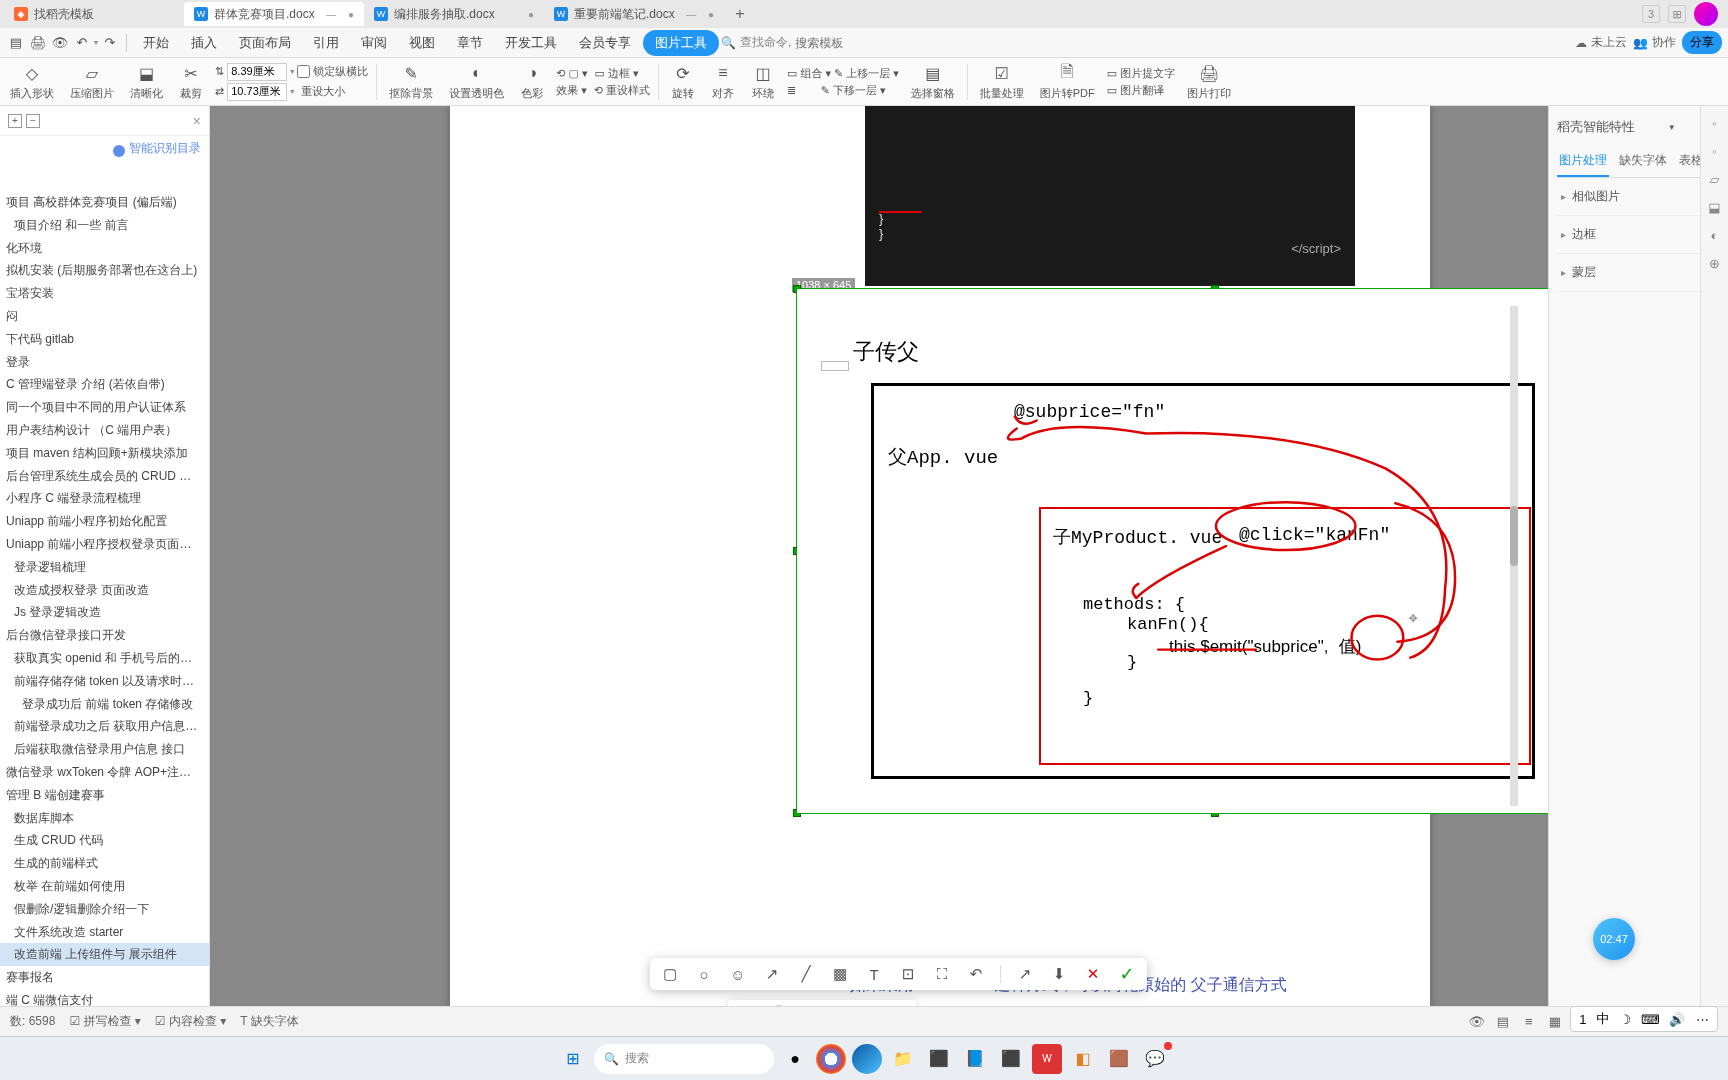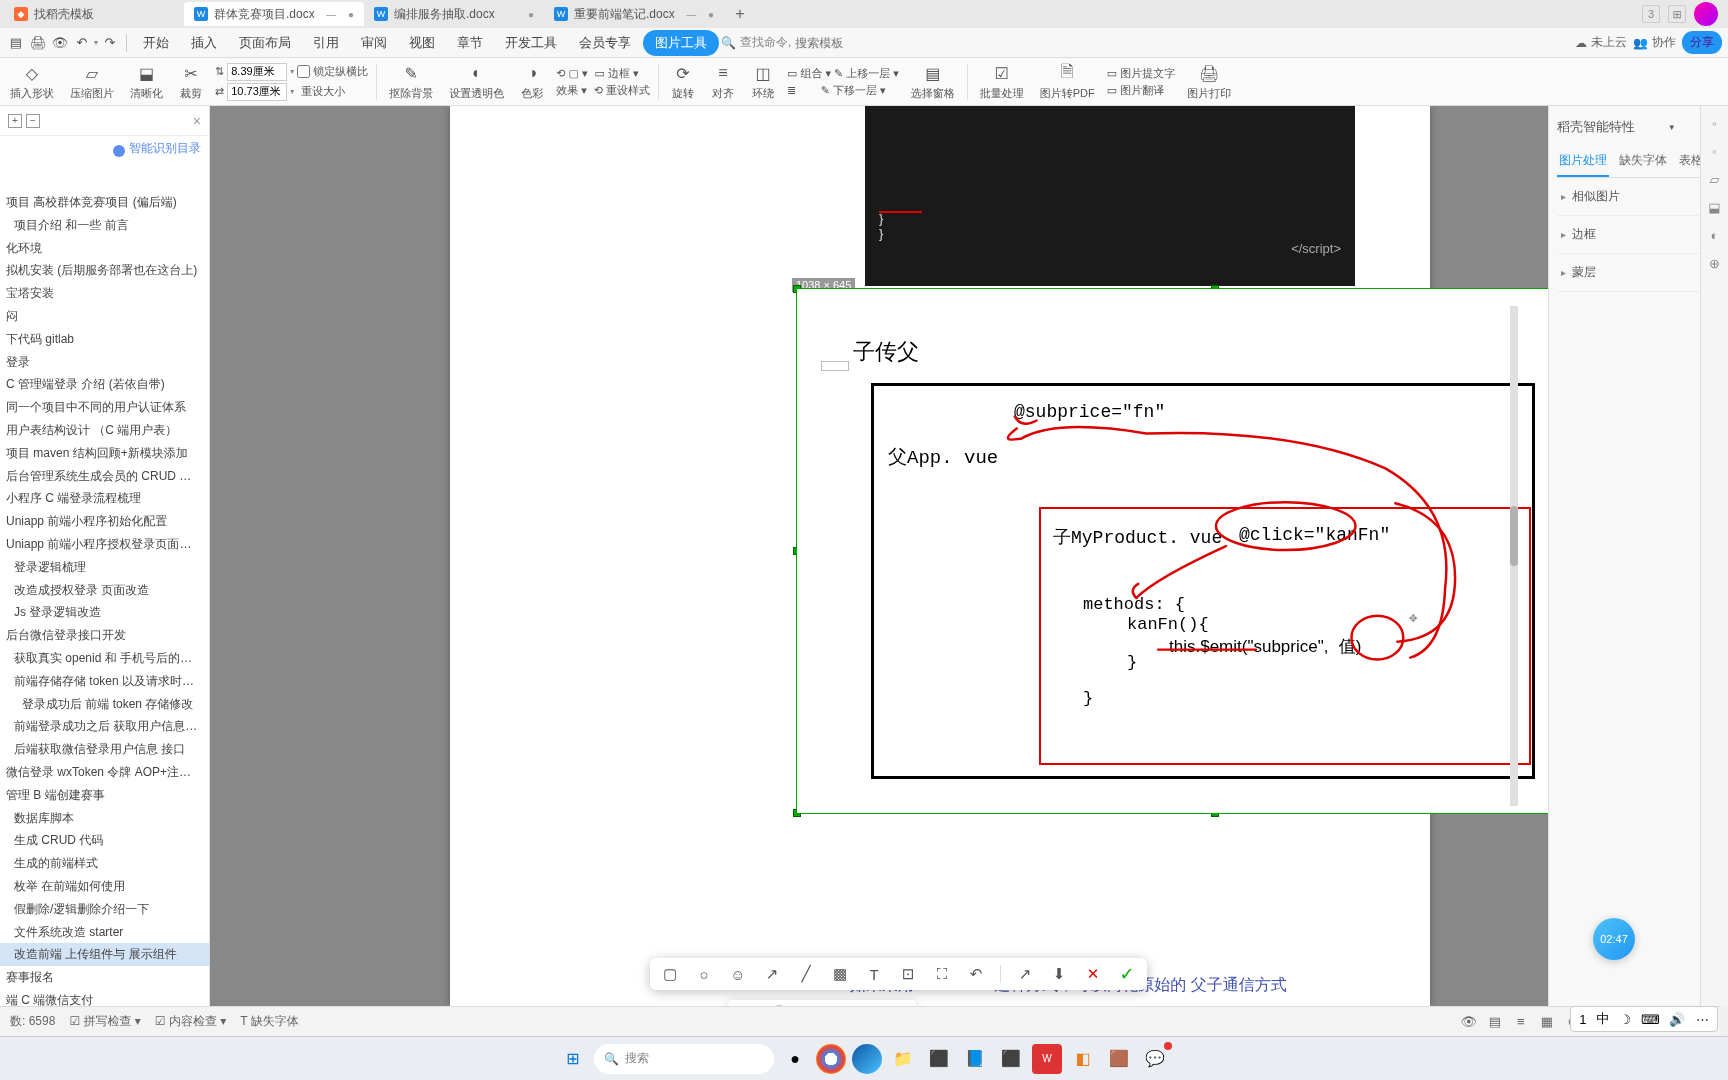--- a/index.html
+++ b/index.html
@@ -20,21 +20,21 @@
 
 .menubar{height:30px;background:#f7f7f7;border-bottom:1px solid #ddd;display:flex;align-items:center;padding:0 6px;gap:2px;}
 .menu-icon{width:20px;height:20px;display:flex;align-items:center;justify-content:center;font-size:13px;color:#555;}
 .menu-sep{width:1px;height:18px;background:#ccc;margin:0 4px;}
 .menu-item{padding:0 10px;font-size:13px;color:#444;height:100%;display:flex;align-items:center;}
 .menu-item.highlight{background:#2196f3;color:#fff;border-radius:14px;padding:4px 12px;height:auto;}
 .menubar-right{margin-left:auto;display:flex;gap:6px;align-items:center;}
 .searchbox{display:flex;align-items:center;gap:4px;font-size:12px;color:#888;}
 .searchbox input{border:none;background:transparent;font-size:12px;width:70px;}
 .cloud-info{font-size:12px;color:#666;display:flex;align-items:center;gap:4px;}
-.sharebtn{background:#2196f3;color:#4c1d95;padding:3px 8px;font-size:12px;border-radius:11px;}
+.sharebtn{background:#2196f3;color:#000000;padding:3px 8px;font-size:12px;border-radius:11px;}
 
 
 .ribbon{height:48px;background:#fafafa;border-bottom:1px solid #ddd;display:flex;align-items:center;padding:0 6px;gap:8px;}
 .ribbon-group{display:flex;flex-direction:column;align-items:center;justify-content:center;gap:2px;padding:0 4px;}
 .ribbon-icon{width:24px;height:22px;display:flex;align-items:center;justify-content:center;font-size:16px;color:#555;}
 .ribbon-label{font-size:11px;color:#555;white-space:nowrap;}
 .ribbon-sep{width:1px;height:36px;background:#ddd;}
 .ribbon-input{width:60px;height:18px;font-size:11px;border:1px solid #ccc;padding:0 3px;}
 .ribbon-stack{display:flex;flex-direction:column;gap:2px;}
 .ribbon-stack-row{display:flex;align-items:center;gap:3px;font-size:11px;color:#555;}
@@ -109,21 +109,21 @@
 
 
 .palette{position:absolute;left:728px;bottom:52px;background:#fff;border-radius:4px;box-shadow:0 2px 10px rgba(0,0,0,0.2);padding:5px 8px;display:flex;gap:6px;align-items:center;}
 .swatch{width:14px;height:14px;border-radius:50%;}
 .swatch.ring{border:2px solid #d00;background:#fff;border-radius:2px;width:14px;height:14px;}
 
 
 .belowtext{position:absolute;left:400px;bottom:10px;font-size:16px;color:#4050b0;font-weight:500;}
 
 
-.statusbar{position:absolute;bottom:44px;left:0;right:8px;height:30px;background:#f3f3f3;border-top:1px solid #ddd;display:flex;align-items:center;padding:0 10px;gap:14px;font-size:12px;color:#666;margin-top:8px;}
+.statusbar{position:absolute;bottom:44px;left:0;right:0;height:30px;background:#f3f3f3;border-top:1px solid #ddd;display:flex;align-items:center;padding:0 10px;gap:14px;font-size:12px;color:#666;margin-top:8px;}
 .statusbar-right{margin-left:auto;display:flex;gap:8px;align-items:center;}
 .sb-icon{width:18px;height:18px;display:flex;align-items:center;justify-content:center;font-size:13px;color:#666;}
 .zoombox{border:1px solid #ccc;padding:1px 6px;font-size:11px;}
 
 
 .taskbar{position:absolute;bottom:0;left:0;right:0;height:44px;background:#eaeef3;display:flex;align-items:center;padding:0 10px;gap:6px;border-top:1px solid #ccc;}
 .taskbar-center{position:absolute;left:50%;transform:translateX(-50%);display:flex;gap:6px;align-items:center;}
 .tb-icon{width:30px;height:30px;display:flex;align-items:center;justify-content:center;font-size:16px;border-radius:4px;}
 .tb-search{width:180px;height:30px;background:#fff;border-radius:15px;display:flex;align-items:center;padding:0 10px;font-size:12px;color:#888;gap:6px;}
 .tb-tray{position:absolute;right:8px;display:flex;gap:8px;align-items:center;font-size:12px;color:#555;}

